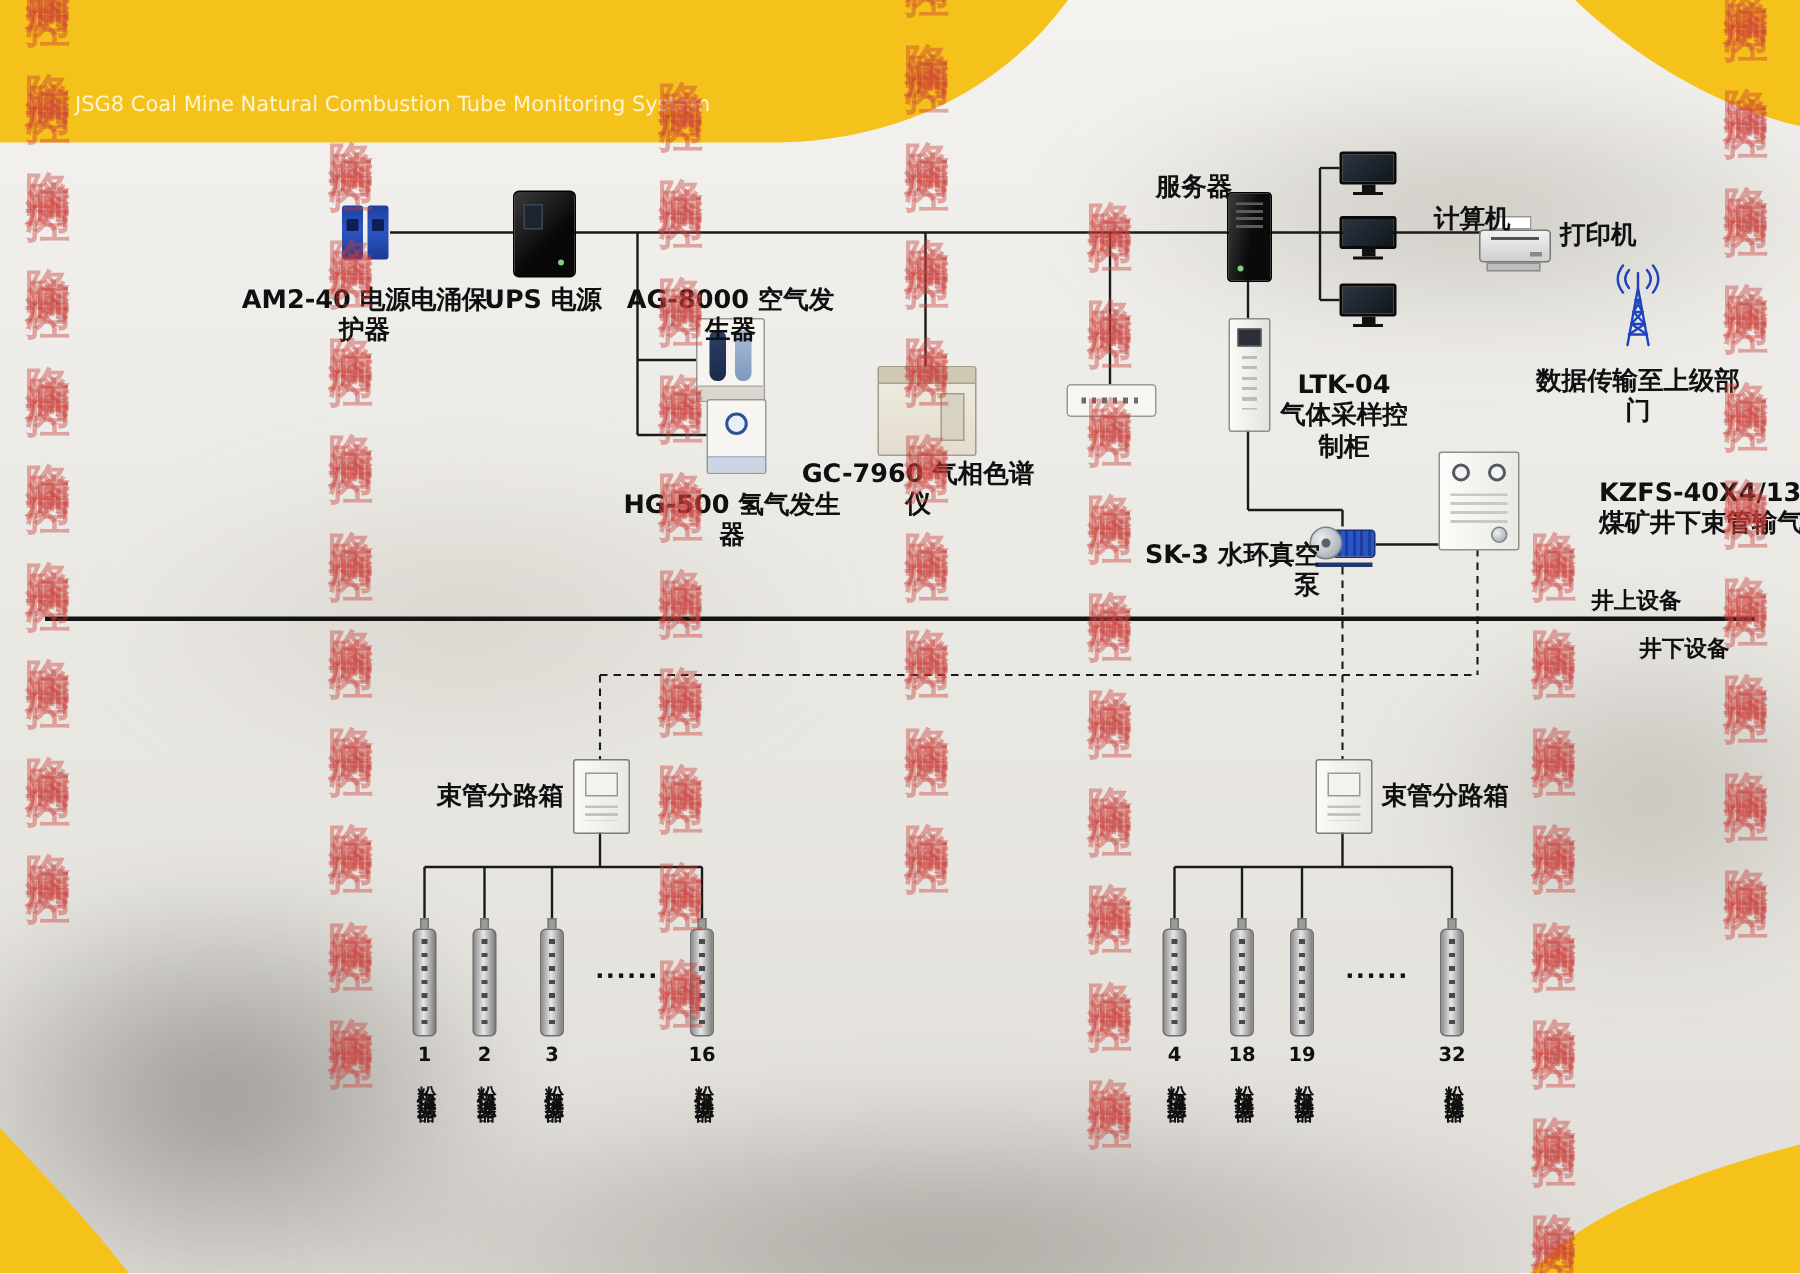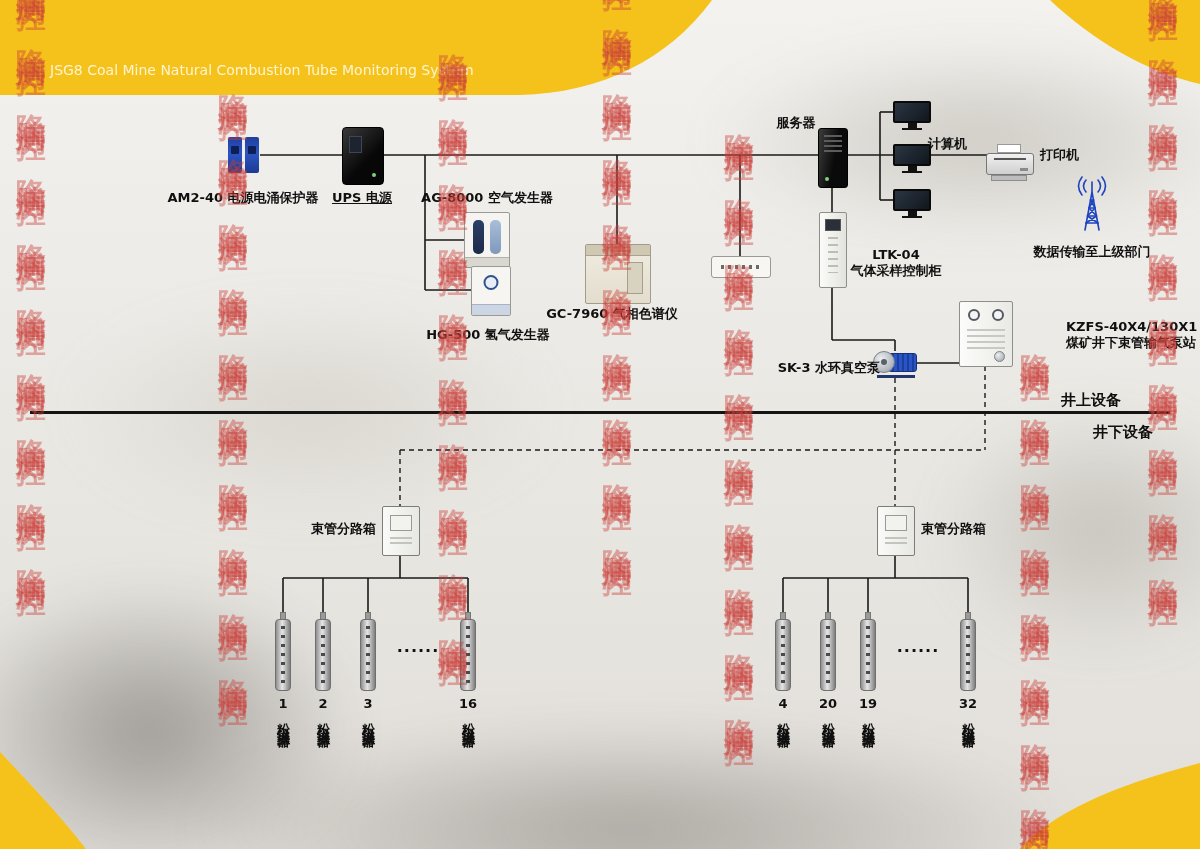--- a/index.html
+++ b/index.html
@@ -17,21 +17,21 @@
   .bp5{left:60px;top:300px;width:500px;height:220px;background:radial-gradient(closest-side,#b9b4a9,transparent);opacity:.35;}
 
   svg.deco{position:absolute;left:0;top:0;z-index:1;}
   #wires{position:absolute;left:0;top:0;z-index:2;}
 
   .hdr-title{position:absolute;left:48px;top:20px;z-index:5;font-size:27px;font-weight:bold;color:#A32C24;letter-spacing:1px;}
   .hdr-sub{position:absolute;left:50px;top:62px;z-index:5;font-size:14px;color:rgba(255,250,228,.9);}
 
   .divider{position:absolute;left:30px;top:411px;width:1140px;height:3px;background:#141414;z-index:2;}
 
-  .lbl{position:absolute;z-index:4;font-size:13px;font-weight:600;color:#101010;line-height:1.2;}
+  .lbl{position:absolute;z-index:4;font-size:17px;font-weight:600;color:#101010;line-height:1.2;}
   .tc{text-align:center;} .tr{text-align:right;} .tl{text-align:left;}
   .big{font-size:15px;font-weight:bold;}
   .dots{font-size:16px;font-weight:bold;letter-spacing:1px;}
 
   .dev{position:absolute;z-index:3;}
 
   
   .surge{left:226px;top:136px;width:34px;height:38px;display:flex;gap:3px;justify-content:center;align-items:center;}
   .sp-mod{width:14px;height:36px;background:linear-gradient(#1e3f9e,#2c55c4 45%,#1c3a92);border-radius:2px;position:relative;}
   .sp-mod::before{content:"";position:absolute;top:9px;left:3px;right:3px;height:8px;background:#0e1f55;border-radius:1px;}
@@ -279,26 +279,26 @@
   <div class="dev filter" style="left:860px;top:612px;">
       <div class="f-nub"></div>
       <div class="f-body"></div>
     </div>
   <div class="dev filter" style="left:960px;top:612px;">
       <div class="f-nub"></div>
       <div class="f-body"></div>
     </div>
 
   <div class="lbl tc" style="left:156px;top:190px;width:174px;">AM2-40 电源电涌保护器</div>
-  <div class="lbl tc" style="left:320px;top:190px;width:84px;text-decoration:underline;">UPS 电源</div>
+  <div class="lbl tc" style="left:320px;top:190px;width:84px;">UPS 电源</div>
   <div class="lbl tc" style="left:410px;top:190px;width:154px;">AG-8000 空气发生器</div>
   <div class="lbl tc" style="left:411px;top:327px;width:154px;">HG-500 氢气发生器</div>
   <div class="lbl tc" style="left:527px;top:306px;width:170px;">GC-7960 气相色谱仪</div>
   <div class="lbl tc" style="left:762px;top:115px;width:68px;">服务器</div>
-  <div class="lbl tl" style="left:928px;top:136px;width:60px;">计算机</div>
+  <div class="lbl tl" style="left:956px;top:136px;width:60px;">计算机</div>
   <div class="lbl tl" style="left:1040px;top:147px;width:60px;">打印机</div>
   <div class="lbl tc" style="left:1017px;top:244px;width:150px;">数据传输至上级部门</div>
   <div class="lbl tc" style="left:846px;top:247px;width:100px;">
     <div>LTK-04</div>
     <div>气体采样控制柜</div>
   </div>
   <div class="lbl tl" style="left:1066px;top:319px;width:175px;">
     <div>KZFS-40X4/130X1</div>
     <div>煤矿井下束管输气泵站</div>
   </div>
@@ -323,21 +323,21 @@
     </div>
   <div class="flbl" style="left:456px;top:696px;">
       <div class="num">16</div>
       <div class="vtxt">粉尘过滤器</div>
     </div>
   <div class="flbl" style="left:771px;top:696px;">
       <div class="num">4</div>
       <div class="vtxt">粉尘过滤器</div>
     </div>
   <div class="flbl" style="left:816px;top:696px;">
-      <div class="num">20</div>
+      <div class="num">18</div>
       <div class="vtxt">粉尘过滤器</div>
     </div>
   <div class="flbl" style="left:856px;top:696px;">
       <div class="num">19</div>
       <div class="vtxt">粉尘过滤器</div>
     </div>
   <div class="flbl" style="left:956px;top:696px;">
       <div class="num">32</div>
       <div class="vtxt">粉尘过滤器</div>
     </div>

